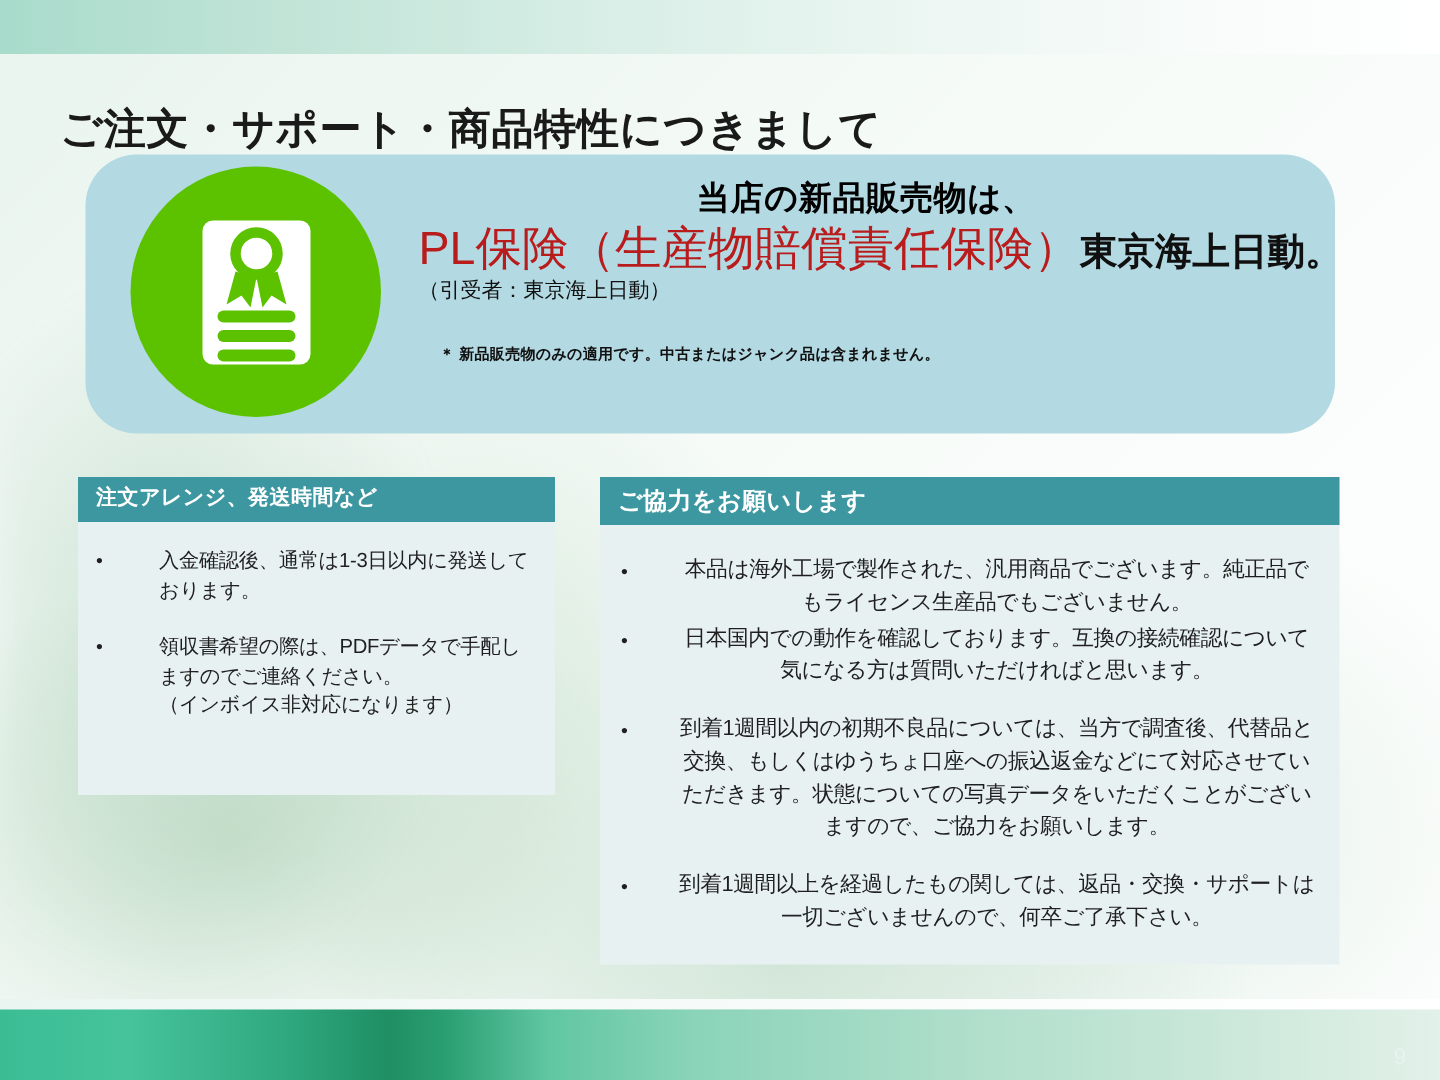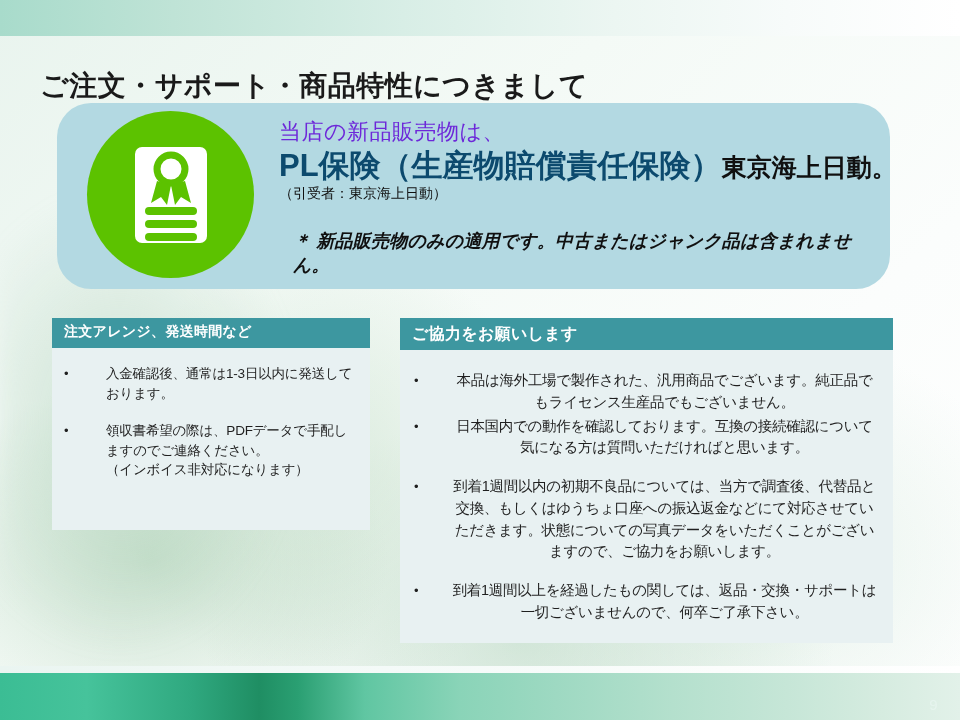--- a/index.html
+++ b/index.html
@@ -112,55 +112,55 @@
   .callout-icon svg { display: block; }
 
   .callout-text {
     position: absolute;
     left: 222px;
     top: 14px;
     right: 14px;
   }
   .ct-line1 {
     font-size: 22px;
-    font-weight: normal;
-    color: #6d28d9;
+    font-weight: bold;
+    color: #000000;
     letter-spacing: 0.5px;
     margin: 0 0 1px 0;
+    text-align: center;
   }
   .ct-line2 {
     margin: 0;
     white-space: nowrap;
     line-height: 1.15;
   }
   .ct-hl {
     font-size: 31px;
-    font-weight: bold;
-    color: #0c4a6e;
+    font-weight: normal;
+    color: #b91c1c;
     letter-spacing: 0px;
   }
   .ct-tail {
     font-size: 25px;
     font-weight: bold;
     color: #101010;
     letter-spacing: 0px;
   }
   .ct-sub {
     margin: 1px 0 0 0;
     font-size: 14px;
     color: #101010;
     letter-spacing: 0px;
   }
   .ct-note {
     margin: 26px 0 0 14px;
-    font-size: 18px;
+    font-size: 10px;
     font-weight: bold;
     color: #101010;
     letter-spacing: 0.2px;
-    font-style: italic;
   }
 
   
   .panel {
     position: absolute;
     background: #e8f1f2;
   }
   .panel-header {
     background: #3d97a0;
     color: #ffffff;

